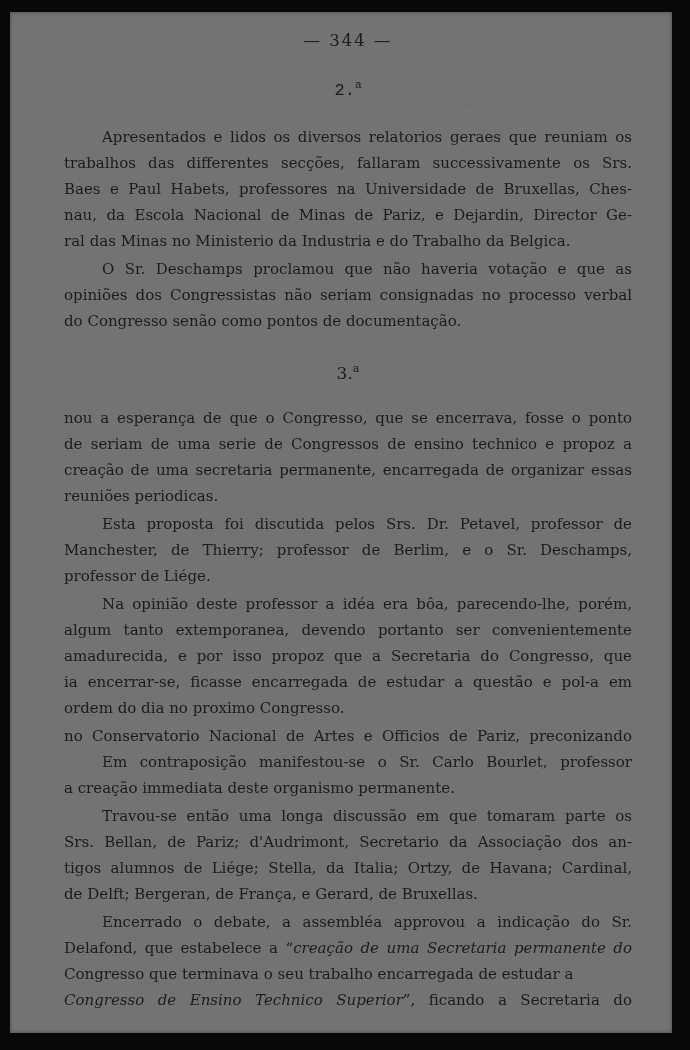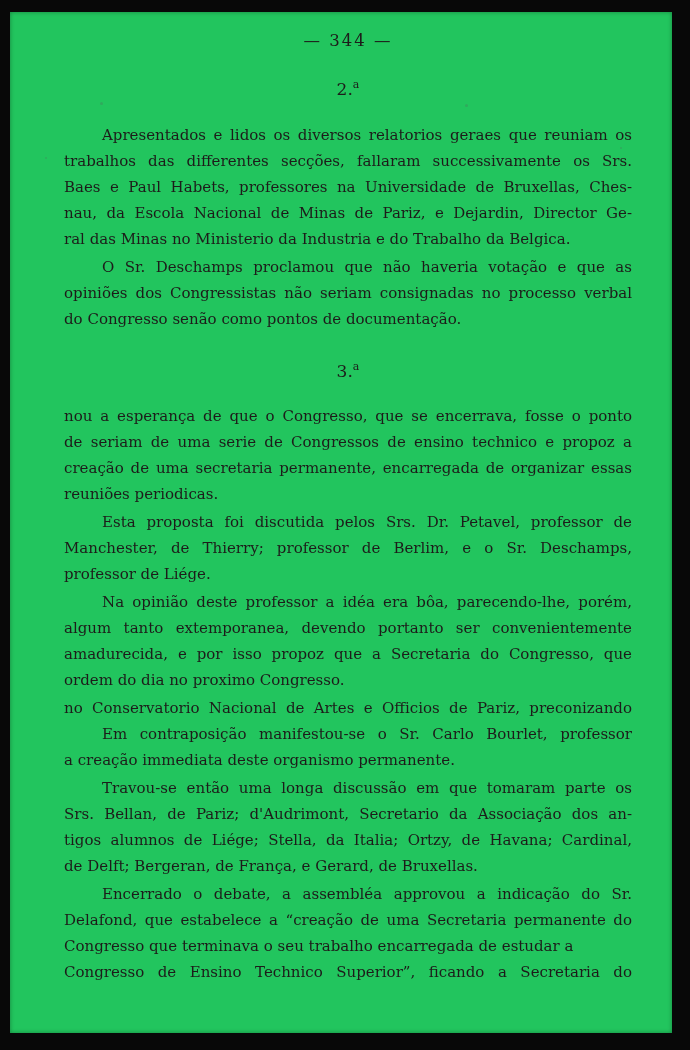--- a/index.html
+++ b/index.html
@@ -15,21 +15,21 @@
     width: 690px;
     height: 1050px;
     background: #080808;
   }
   .page {
     position: absolute;
     left: 10px;
     top: 12px;
     right: 18px;
     bottom: 17px;
-    background: #22c55e;
+    background: #737373;
     box-shadow: inset 0 0 4px rgba(0,0,0,0.35);
     overflow: hidden;
   }
   .content {
     padding: 16px 40px 0 54px;
     font-family: "DejaVu Serif", "Liberation Serif", serif;
     color: #1d1c1a;
     font-size: 15px;
     line-height: 26px;
   }
@@ -37,31 +37,31 @@
     text-align: center;
     font-size: 16.5px;
     letter-spacing: 2px;
     line-height: 26px;
   }
   .sec-h {
     text-align: center;
     font-size: 17px;
     line-height: 26px;
   }
-  .sec-h.h-first { margin: 18px 0 20px 0; }
+  .sec-h.h-first { margin: 18px 0 20px 0; font-family: Liberation Mono, monospace; }
   .sec-h.h-second { margin: 22px 0 20px 0; }
   .sec-h sup { font-size: 11px; }
   p.para { margin: 0 0 2px 0; }
   .ln {
     text-align: justify;
     text-align-last: justify;
   }
   .ln.first { text-indent: 38px; }
   .ln.last { text-align-last: left; }
-  .it { }
+  .it { font-style: italic; }
   
   .speck {
     position: absolute;
     border-radius: 50%;
     background: rgba(90,90,90,0.25);
   }
 </style>
 </head>
 <body>
 
@@ -99,20 +99,21 @@
       <p class="para">
         <span class="ln first" style="display:block">Esta proposta foi discutida pelos Srs. Dr. Petavel, professor de</span>
         <span class="ln" style="display:block">Manchester, de Thierry; professor de Berlim, e o Sr. Deschamps,</span>
         <span class="ln last" style="display:block">professor de Liége.</span>
       </p>
 
       <p class="para">
         <span class="ln first" style="display:block">Na opinião deste professor a idéa era bôa, parecendo-lhe, porém,</span>
         <span class="ln" style="display:block">algum tanto extemporanea, devendo portanto ser convenientemente</span>
         <span class="ln" style="display:block">amadurecida, e por isso propoz que a Secretaria do Congresso, que</span>
+        <span class="ln" style="display:block">ia encerrar-se, ficasse encarregada de estudar a questão e pol-a em</span>
         <span class="ln last" style="display:block">ordem do dia no proximo Congresso.</span>
       </p>
 
       <p class="para">
         <span class="ln" style="display:block">no Conservatorio Nacional de Artes e Officios de Pariz, preconizando</span>
         <span class="ln first" style="display:block">Em contraposição manifestou-se o Sr. Carlo Bourlet, professor</span>
         <span class="ln last" style="display:block">a creação immediata deste organismo permanente.</span>
       </p>
 
       <p class="para">

